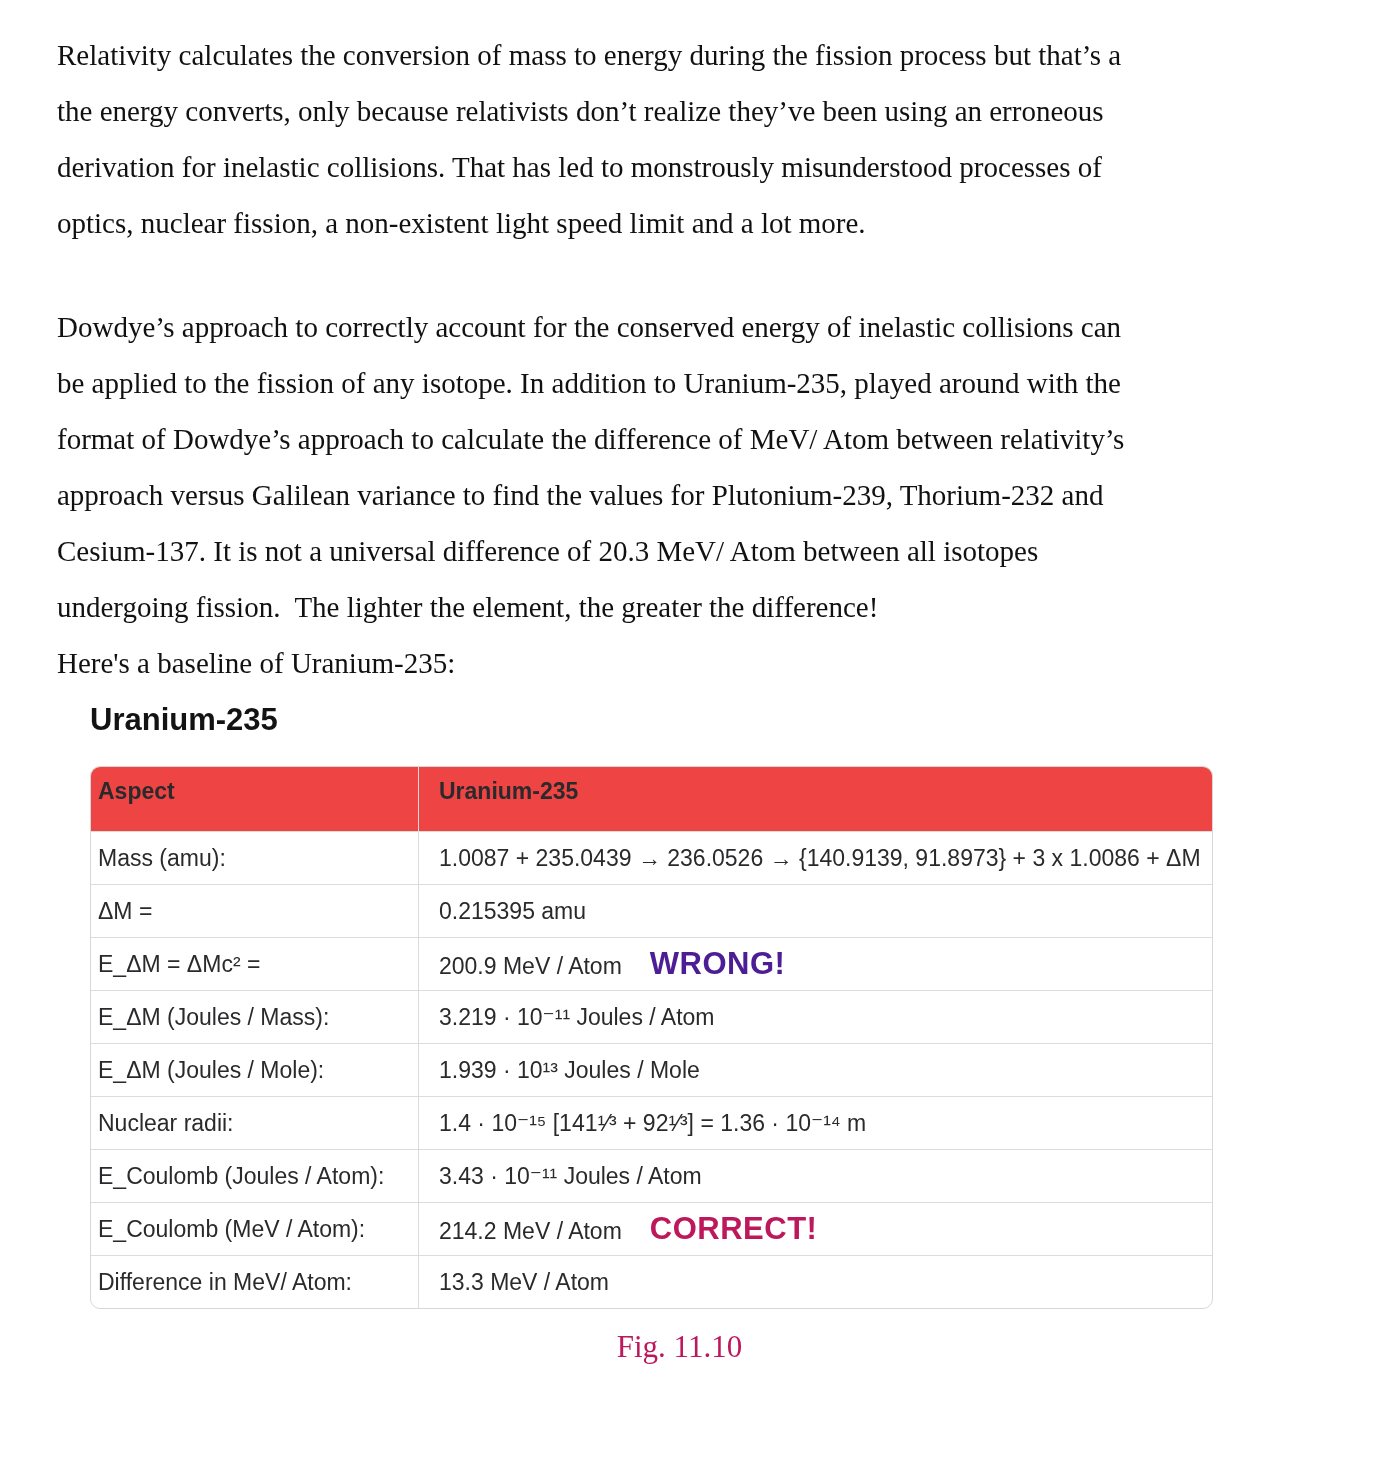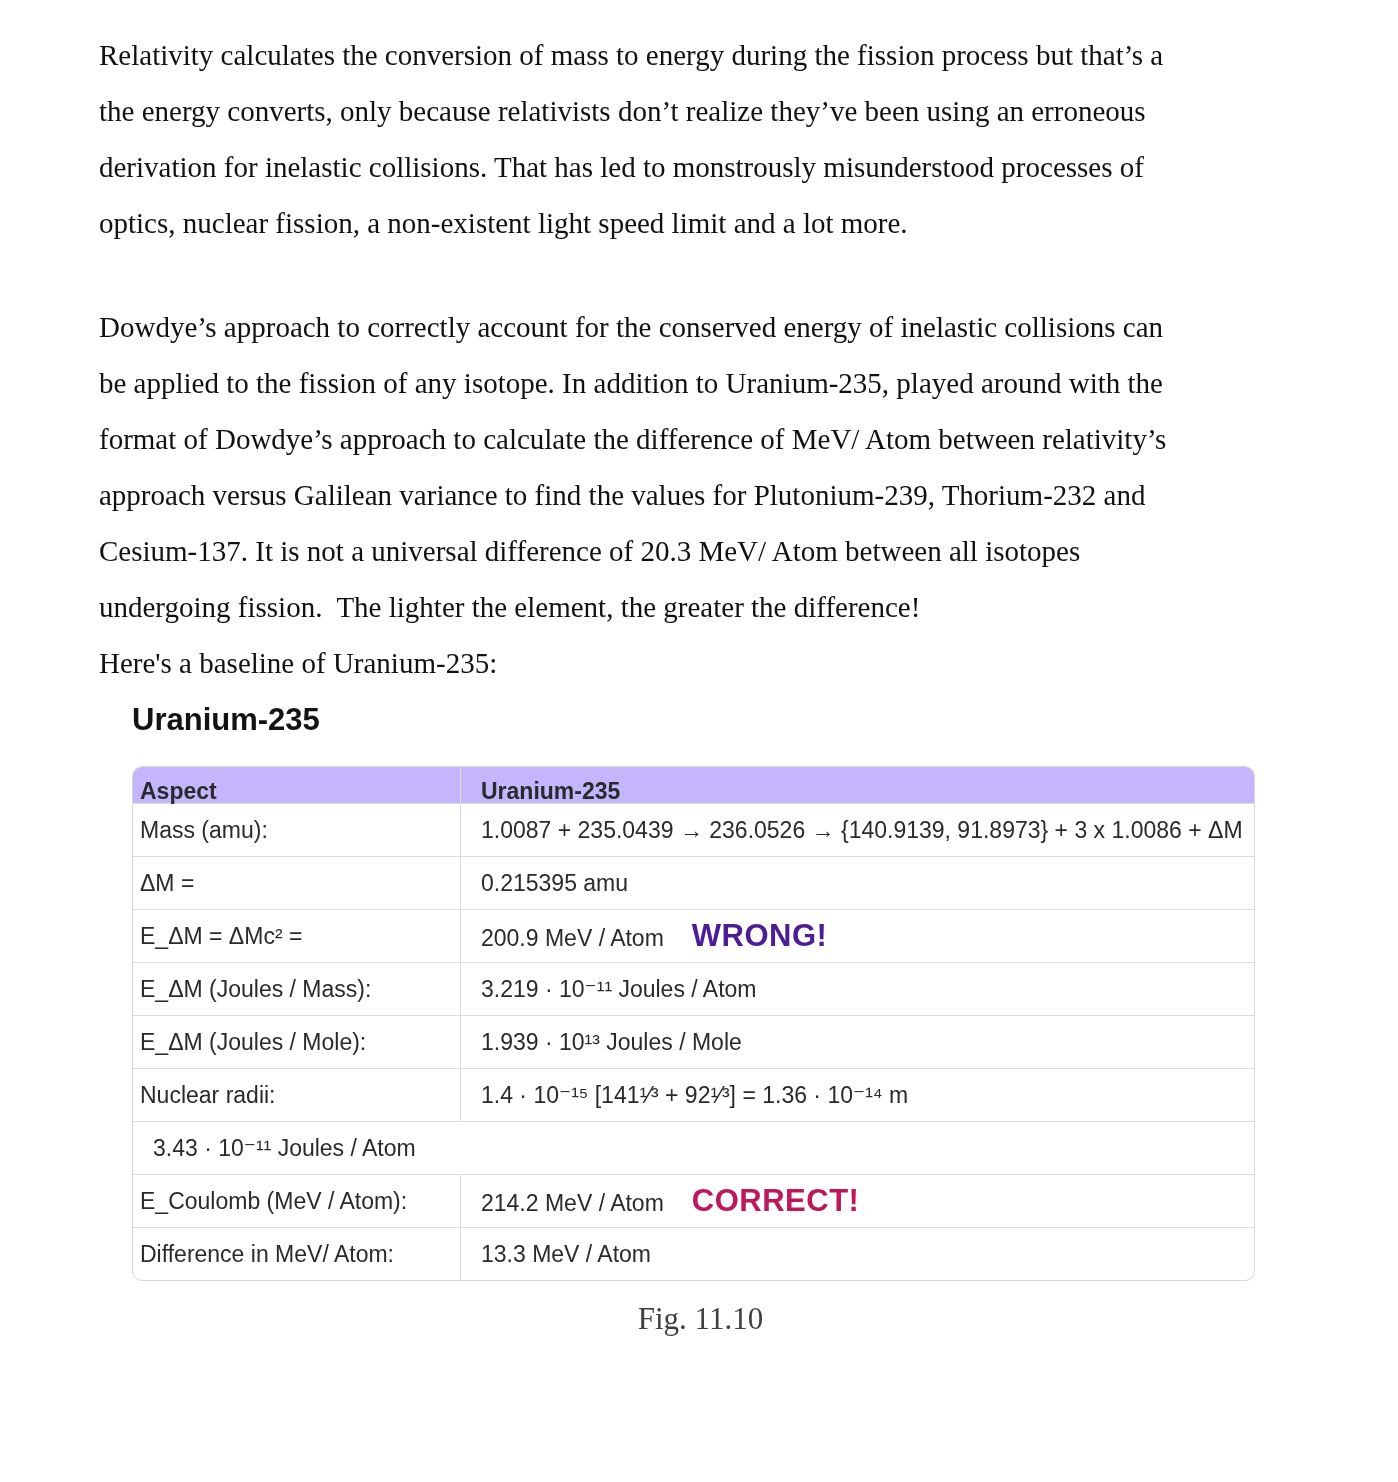--- a/index.html
+++ b/index.html
@@ -4,21 +4,21 @@
 <style>
   html, body { margin: 0; padding: 0; }
   body {
     width: 1398px;
     height: 1482px;
     background: #ffffff;
     font-family: "Liberation Serif", "DejaVu Serif", serif;
     color: #111111;
     overflow: hidden;
   }
-  .page { padding: 27px 96px 0 99px; }
+  .page { padding: 27px 96px 0 57px; }
 
   
   .tline {
     font-size: 29px;
     line-height: 56px;
     white-space: pre;
     color: #111111;
   }
   .para2 { margin-top: 48px; }
 
@@ -37,21 +37,21 @@
     box-sizing: border-box;
     border: 1px solid #d7d7d7;
     border-radius: 10px;
     overflow: hidden;
     background: #ffffff;
     font-family: "Liberation Sans", "DejaVu Sans", sans-serif;
     color: #2a2a2c;
   }
   .trow { display: flex; height: 52px; }
   .trow + .trow { border-top: 1px solid #dcdcdc; }
-  .trow.thead { height: 36px; background: #c4b5fd; }
+  .trow.thead { height: 64px; background: #ef4444; }
   .cell {
     box-sizing: border-box;
     line-height: 52px;
     white-space: nowrap;
     overflow: visible;
   }
   .thead .cell { line-height: 48px; }
   .cell.label {
     width: 328px;
     flex: 0 0 328px;
@@ -72,21 +72,21 @@
     margin-left: 28px;
     letter-spacing: 0.5px;
   }
   .ann:empty { display: none; }
 
   .caption {
     margin-top: 16px;
     font-size: 31px;
     line-height: 44px;
     text-align: center;
-    color: #404040;
+    color: #be185d;
   }
 </style>
 </head>
 <body>
 
 <div class="page">
 
   <div class="para">
     <div class="tline">Relativity calculates the conversion of mass to energy during the fission process but that’s a</div>
     <div class="tline">the energy converts, only because relativists don’t realize they’ve been using an erroneous</div>
@@ -137,20 +137,21 @@
         <div class="cell label">E_ΔM (Joules / Mole):</div>
         <div class="cell value"><span>1.939 · 10¹³ Joules / Mole</span></div>
       </div>
 
       <div class="trow">
         <div class="cell label">Nuclear radii:</div>
         <div class="cell value"><span>1.4 · 10⁻¹⁵ [141¹⁄³ + 92¹⁄³] = 1.36 · 10⁻¹⁴ m</span></div>
       </div>
 
       <div class="trow">
+        <div class="cell label">E_Coulomb (Joules / Atom):</div>
         <div class="cell value"><span>3.43 · 10⁻¹¹ Joules / Atom</span></div>
       </div>
 
       <div class="trow">
         <div class="cell label">E_Coulomb (MeV / Atom):</div>
         <div class="cell value"><span>214.2 MeV / Atom</span><span class="ann" style="color: #be185d;">CORRECT!</span></div>
       </div>
 
       <div class="trow">
         <div class="cell label">Difference in MeV/ Atom:</div>

